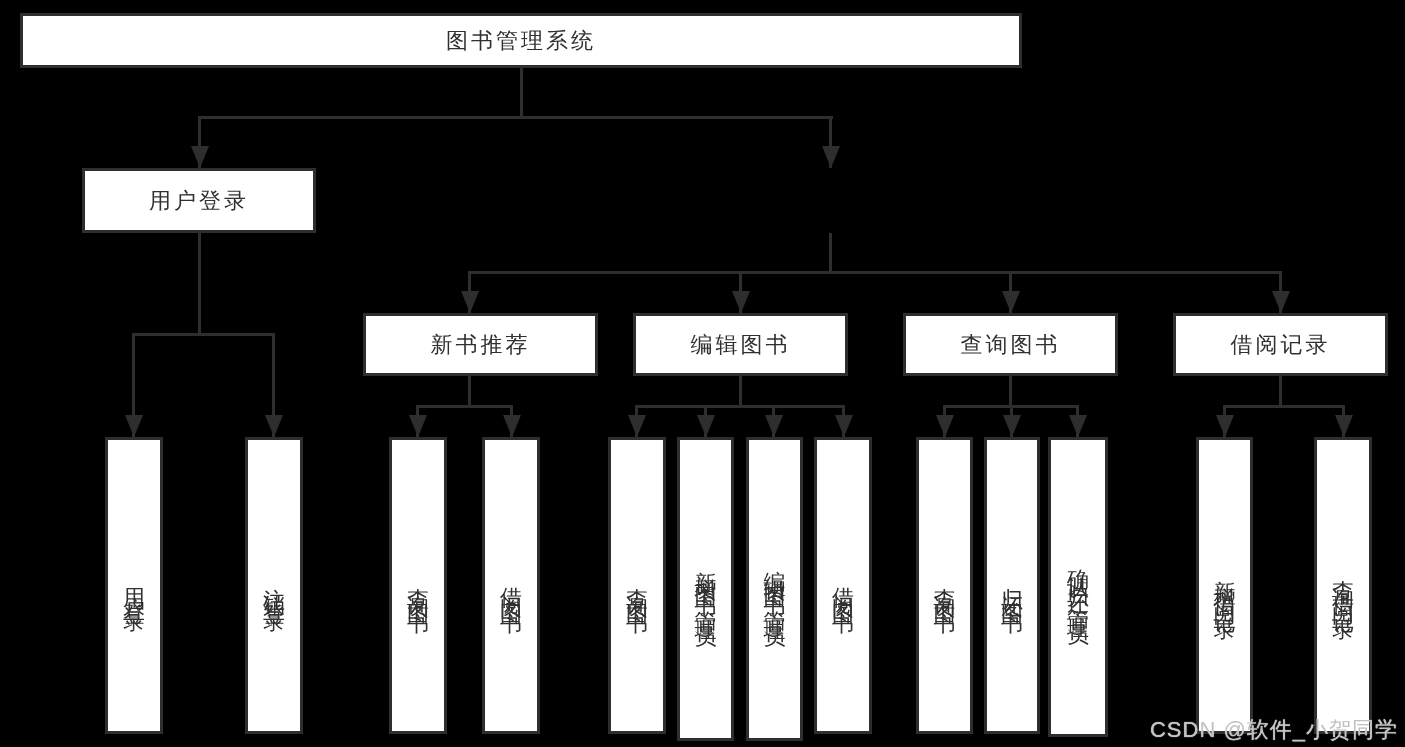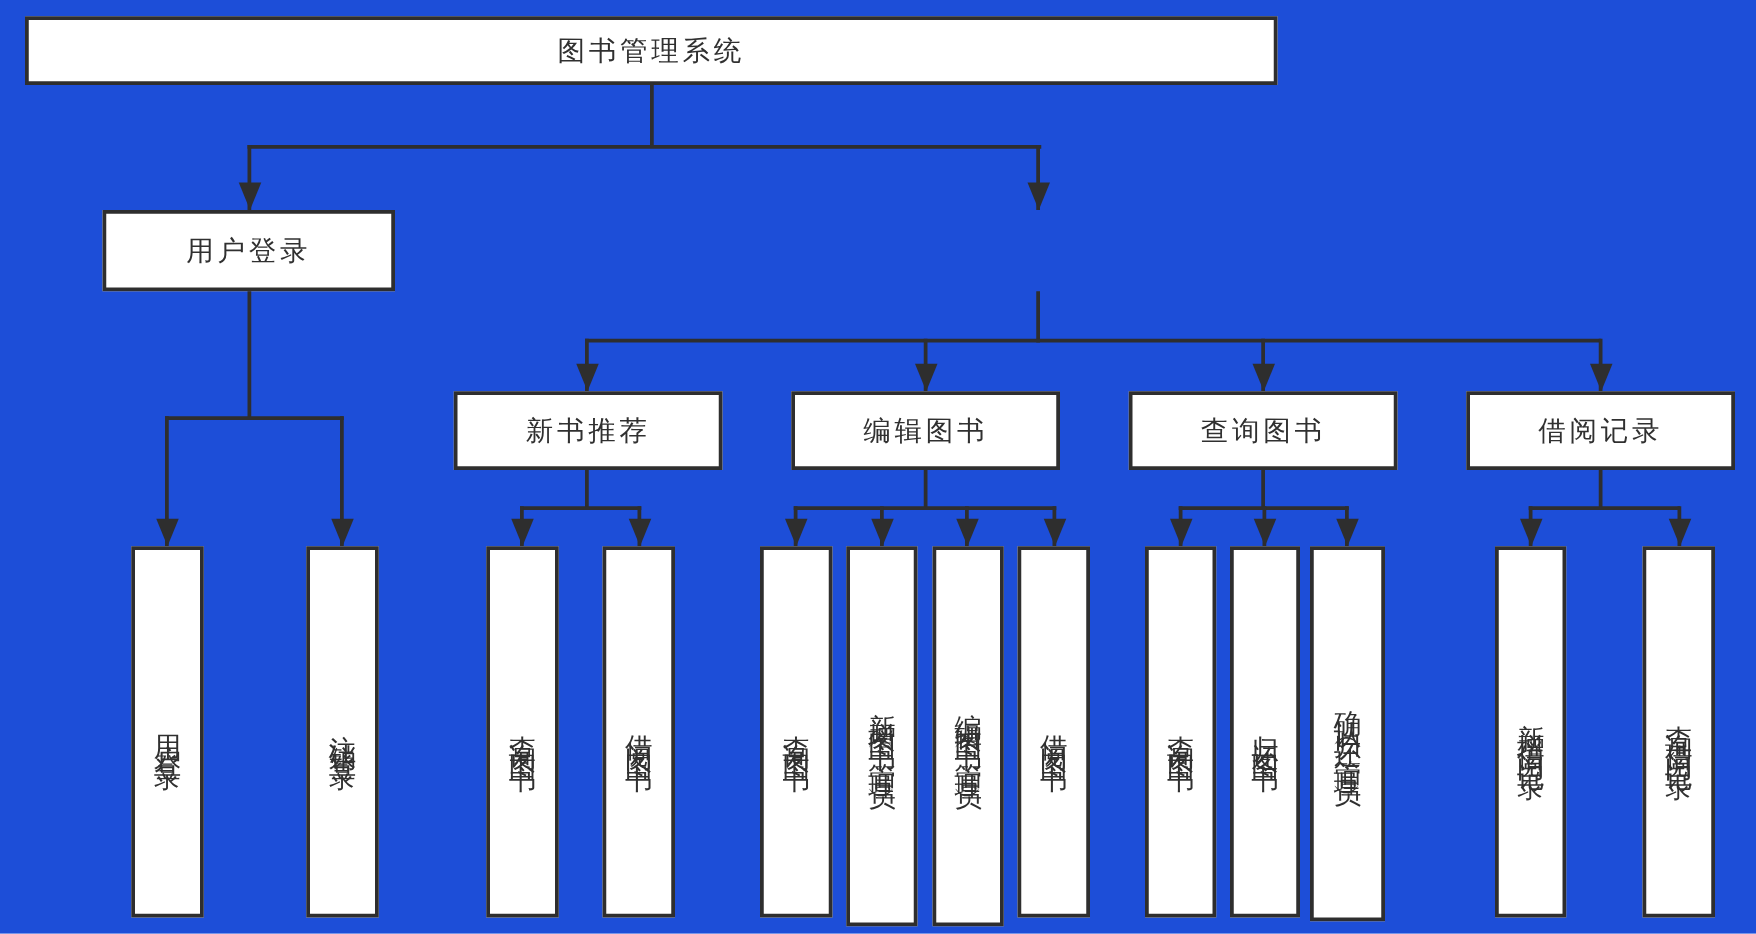--- a/index.html
+++ b/index.html
@@ -4,21 +4,21 @@
 <style>
   html, body {
     margin: 0;
     padding: 0;
     background: #ffffff;
   }
   .canvas {
     position: relative;
     width: 1405px;
     height: 747px;
-    background: #1d4ed8;
+    background: #000000;
     font-family: "Liberation Sans", "DejaVu Sans", sans-serif;
     overflow: hidden;
   }
   .box {
     position: absolute;
     box-sizing: border-box;
     border: 3px solid #2e2e2e;
     background: #ffffff;
     display: flex;
     align-items: center;
@@ -98,21 +98,21 @@
   <div class="hline" style="left:468px;top:271px;width:813px"></div>
   <div class="vline" style="left:468px;top:271px;height:42px"></div>
   <div class="arrow" style="left:461px;top:291px"></div>
   <div class="vline" style="left:739px;top:271px;height:42px"></div>
   <div class="arrow" style="left:732px;top:291px"></div>
   <div class="vline" style="left:1009px;top:271px;height:42px"></div>
   <div class="arrow" style="left:1002px;top:291px"></div>
   <div class="vline" style="left:1279px;top:271px;height:42px"></div>
   <div class="arrow" style="left:1272px;top:291px"></div>
 
-  <div class="box h" style="left:363px;top:313px;width:215px;height:63px">
+  <div class="box h" style="left:363px;top:313px;width:235px;height:63px">
     <span>新书推荐</span>
   </div>
   <div class="box h" style="left:633px;top:313px;width:215px;height:63px">
     <span>编辑图书</span>
   </div>
   <div class="box h" style="left:903px;top:313px;width:215px;height:63px">
     <span>查询图书</span>
   </div>
   <div class="box h" style="left:1173px;top:313px;width:215px;height:63px">
     <span>借阅记录</span>
@@ -189,14 +189,15 @@
     <span>确认归还（管理员）</span>
   </div>
 
   <div class="box v" style="left:1196px;top:437px;width:57px;height:297px">
     <span>新增借阅记录</span>
   </div>
   <div class="box v" style="left:1314px;top:437px;width:58px;height:297px">
     <span>查询借阅记录</span>
   </div>
 
+  <div class="watermark">CSDN @软件_小贺同学</div>
 
 </div>
 
 </body></html>

